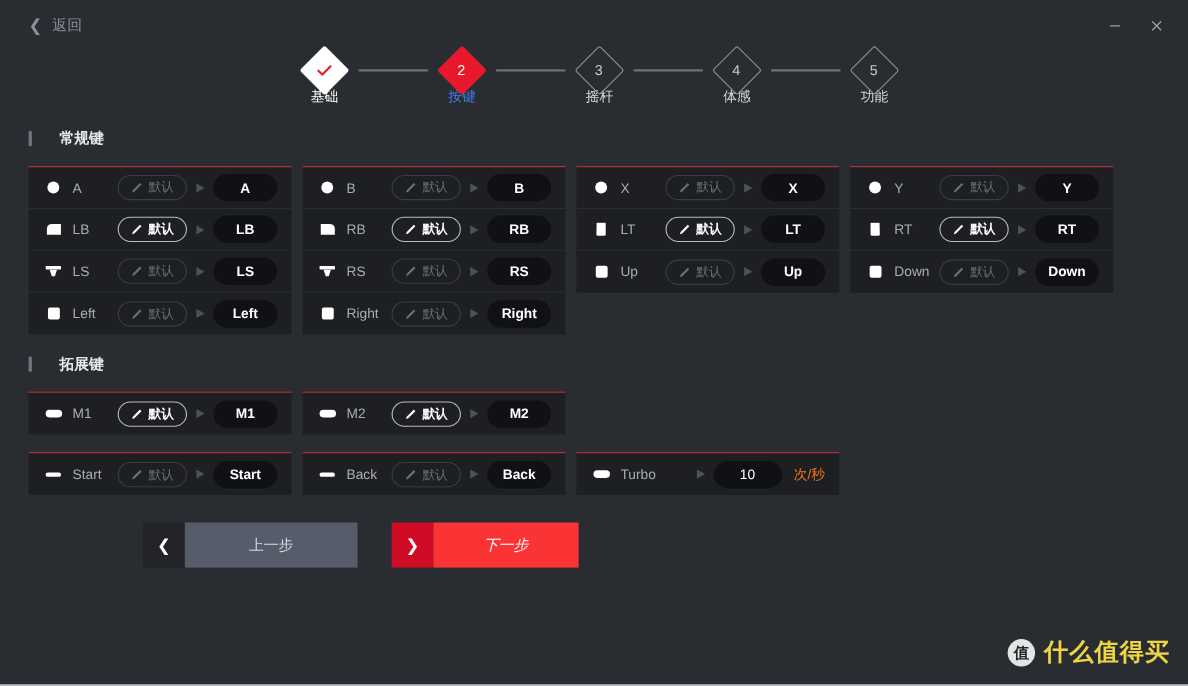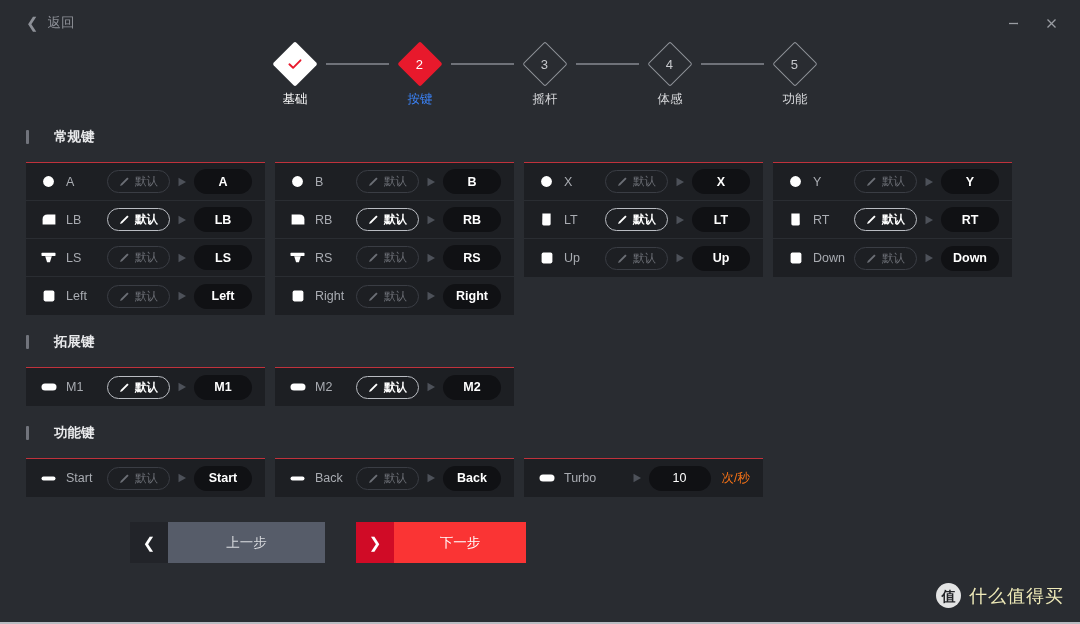--- a/index.html
+++ b/index.html
@@ -78,21 +78,20 @@
   .dnum {
     font-size: 13px;
     font-weight: 400;
     line-height: 1;
     font-family: "Liberation Sans", sans-serif;
   }
   .diamond.active .dnum { color: #ffffff; }
   .diamond.todo .dnum { color: #c6c8cc; }
   .check { width: 16px; height: 16px; display: block; }
   .step-label {
-    margin-top: 11px;
     font-size: 12.5px;
     color: #d9dadd;
     white-space: nowrap;
   }
   .step-label.is-active { color: #3b82f6; }
   .step-label.is-done { color: #ffffff; }
   .connector {
     height: 32px;
     display: flex;
     align-items: center;
@@ -245,21 +244,21 @@
   .navbtn .tx {
     display: flex;
     align-items: center;
     justify-content: center;
     font-size: 13.5px;
     padding: 16px 34px;
   }
   .prev .ic { background: #222429; color: #ffffff; }
   .prev .tx { background: #565c69; color: #d8dade; min-width: 157px; }
   .next .ic { background: #d00b26; color: #ffffff; }
-  .next .tx { background: #fa3434; color: #ffffff; min-width: 132px; }
+  .next .tx { background: #fa3434; color: #ffffff; min-width: 132px; font-style: italic; }
 
   
   .watermark {
     position: absolute;
     right: 16px;
     bottom: 14px;
     display: flex;
     align-items: center;
     gap: 8px;
     opacity: 0.93;
@@ -268,23 +267,23 @@
     width: 25px; height: 25px;
     border-radius: 50%;
     background: #f2f2f2;
     color: #232528;
     font-size: 14px;
     font-weight: bold;
     display: flex; align-items: center; justify-content: center;
     line-height: 1;
   }
   .wm-text {
-    font-size: 18px;
-    font-weight: normal;
-    color: #fef9c3;
+    font-size: 22px;
+    font-weight: bold;
+    color: #fde047;
     letter-spacing: 1px;
   }
 </style>
 </head>
 <body>
 
 <div class="titlebar">
   <div class="back-btn">
     <span class="back-chevron">❮</span>
     <span>返回</span>
@@ -727,24 +726,20 @@
           <span class="arrow">
             <svg width="9" height="10" viewBox="0 0 9 10">
               <path d="M0.5 0.8 L8 5 L0.5 9.2 Z" fill="#4d5159"></path>
             </svg>
           </span>
           <span class="chip">M2</span>
         </div>
       </div>
     </div>
     <div class="sec-gap"></div>
-    <div class="sec-head">
-      <span class="sec-bar"></span>
-      <span>功能键</span>
-    </div>
     <div class="grid">
       <div class="col">
         <div class="row">
           <span class="ricon">
             <svg width="15" height="5" viewBox="0 0 15 5">
               <rect x="0.5" y="0.5" width="14" height="4" rx="2" fill="#ffffff"></rect>
             </svg>
           </span>
           <span class="rlabel">Start</span>
           <span class="pill">

